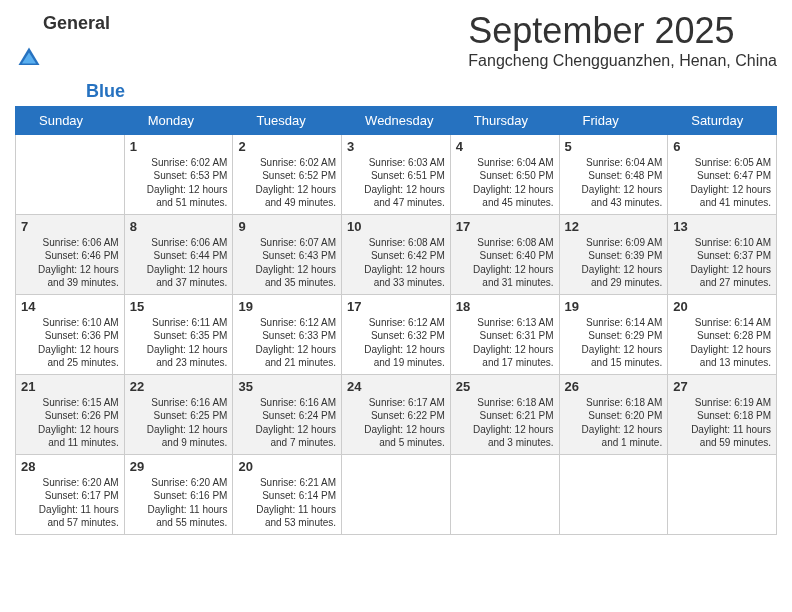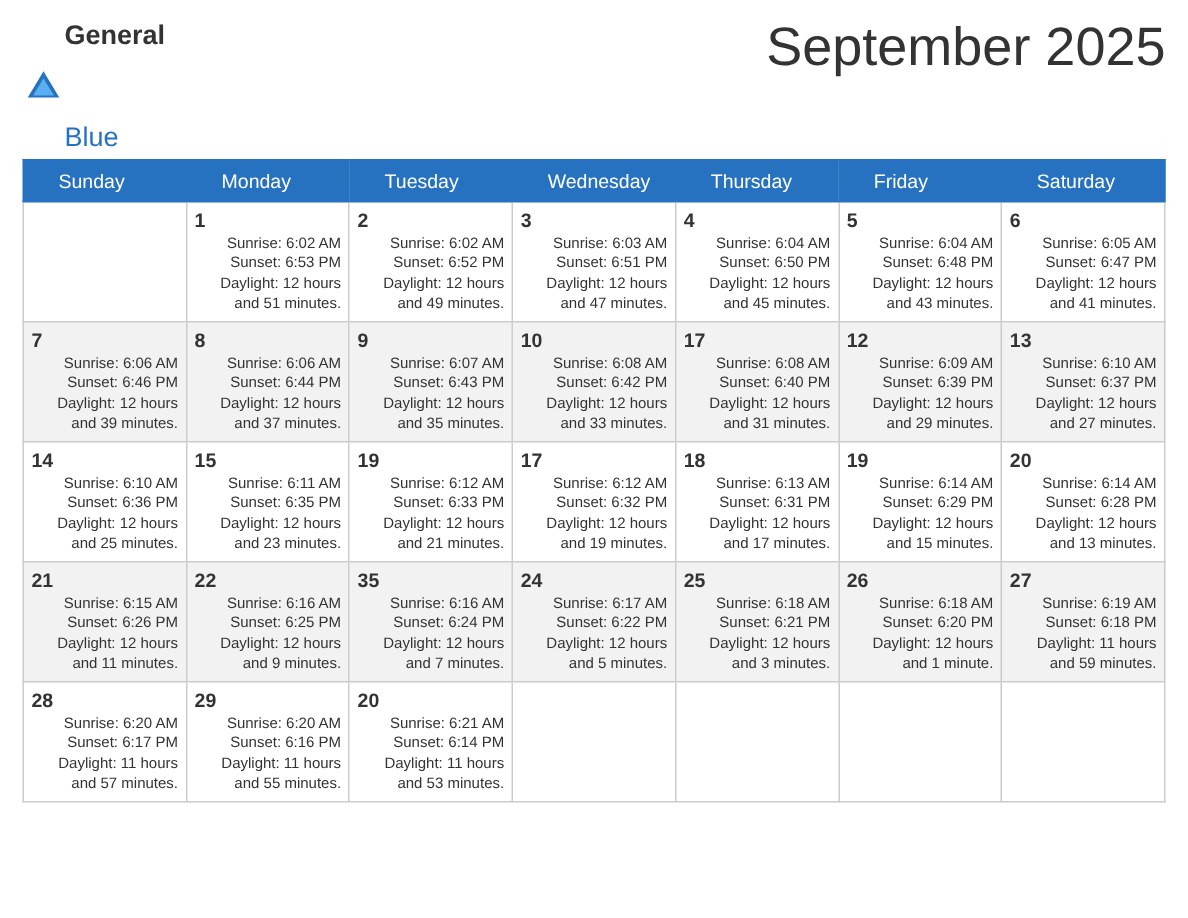--- a/index.html
+++ b/index.html
@@ -31,22 +31,23 @@
       line-height: 1.1;
       gap: 48px;
     }
     .logo-general {
       font-size: 18px;
       font-weight: bold;
       color: #333;
     }
     .logo-blue {
       font-size: 18px;
-      font-weight: normal;
+      font-weight: bold;
       color: #2672c0;
+      margin-left: 43px;
     }
     .title-block {
       text-align: left;
     }
     .month-title {
       font-size: 36px;
       color: #333;
       font-weight: normal;
     }
     .location {
@@ -112,20 +113,21 @@
         <polygon points="20,5 35,30 5,30" fill="#2672c0"></polygon>
         <polygon points="20,12 30,28 10,28" fill="#5aaff0"></polygon>
       </svg>
       <div class="logo-text">
         <span class="logo-general">General</span>
         <span class="logo-blue">Blue</span>
       </div>
     </div>
     <div class="title-block">
       <div class="month-title">September 2025</div>
+      <div class="location">Fangcheng Chengguanzhen, Henan, China</div>
     </div>
   </div>
 
   <table>
     <thead>
       <tr>
       <th>Sunday</th>
           <th>Monday</th>
           <th>Tuesday</th>
           <th>Wednesday</th>

